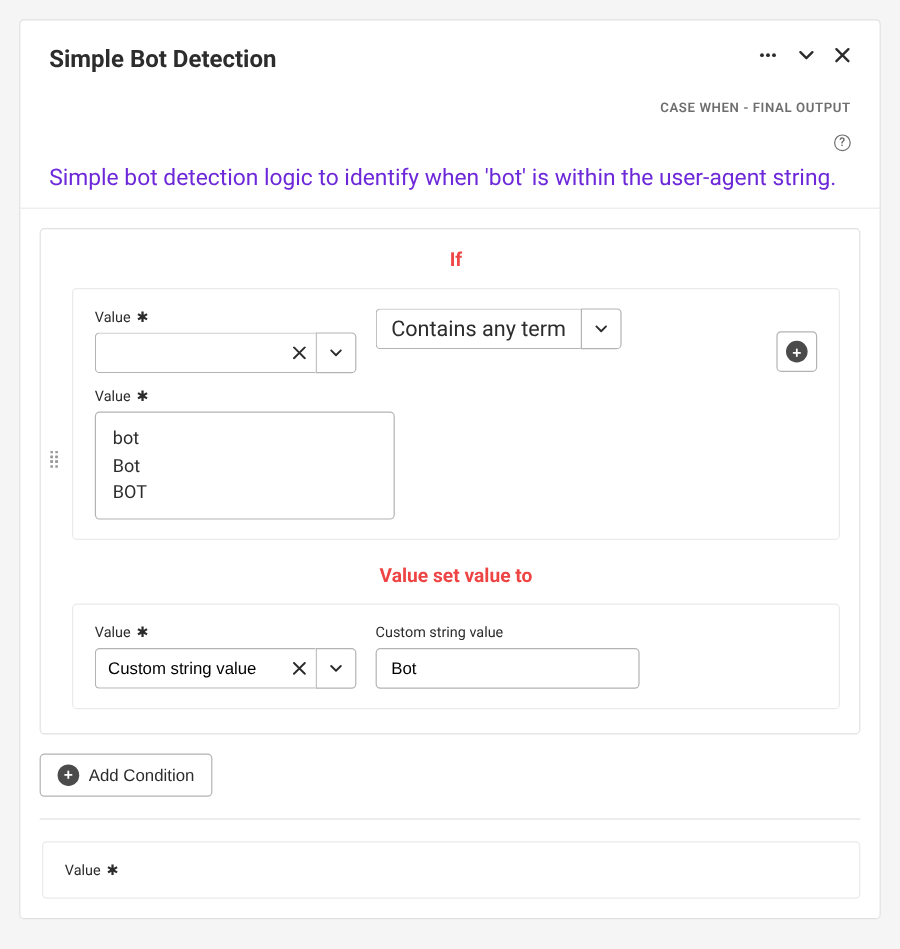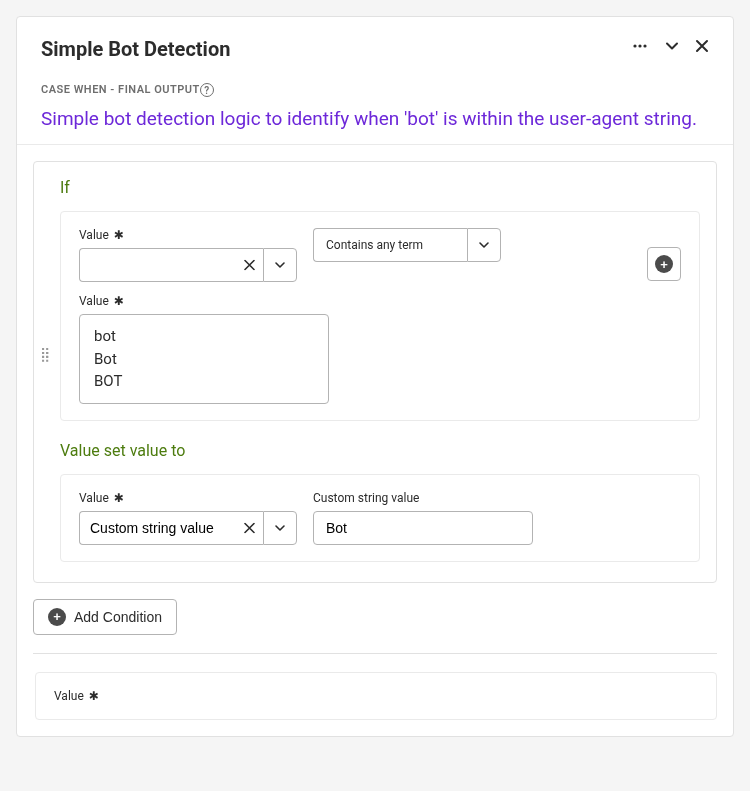--- a/index.html
+++ b/index.html
@@ -28,23 +28,24 @@
     margin-bottom: 22px;
     color: #2c2c2c;
   }
   .panel-subtitle {
     font-size: 11px;
     text-transform: uppercase;
     color: #6e6e6e;
     letter-spacing: 0.5px;
     font-weight: 600;
     display: flex;
-    align-items: flex-start;
-    gap: 0;
+    align-items: flex-end;
+    gap: 16px;
     margin-bottom: 10px;
+    flex-direction: column;
   }
   .panel-desc {
     font-size: 19px;
     color: #6d28d9;
   }
   .header-actions {
     position: absolute;
     top: 20px;
     right: 24px;
     display: flex;
@@ -89,23 +90,24 @@
     top: 50%;
     transform: translateY(-20px);
     color: #999;
     font-size: 14px;
     letter-spacing: 1px;
     line-height: 4px;
     cursor: grab;
   }
   .section-heading {
     font-size: 16px;
-    font-weight: 400;
+    font-weight: 700;
     margin-bottom: 14px;
-    color: #4d7c0f;
+    color: #ef4444;
+    text-align: center;
   }
   .sub-card {
     border: 1px solid #eaeaea;
     border-radius: 4px;
     padding: 16px 18px;
     margin-left: 10px;
   }
   .row {
     display: flex;
     gap: 16px;
@@ -168,21 +170,21 @@
     display: flex;
     height: 34px;
   }
   .select-text {
     border: 1px solid #b3b3b3;
     border-right: none;
     border-radius: 4px 0 0 4px;
     padding: 12px 12px;
     display: flex;
     align-items: center;
-    font-size: 12px;
+    font-size: 18px;
     background: #fff;
     min-width: 150px;
   }
   .select-caret {
     border: 1px solid #b3b3b3;
     border-radius: 0 4px 4px 0;
     width: 34px;
     display: flex;
     align-items: center;
     justify-content: center;

